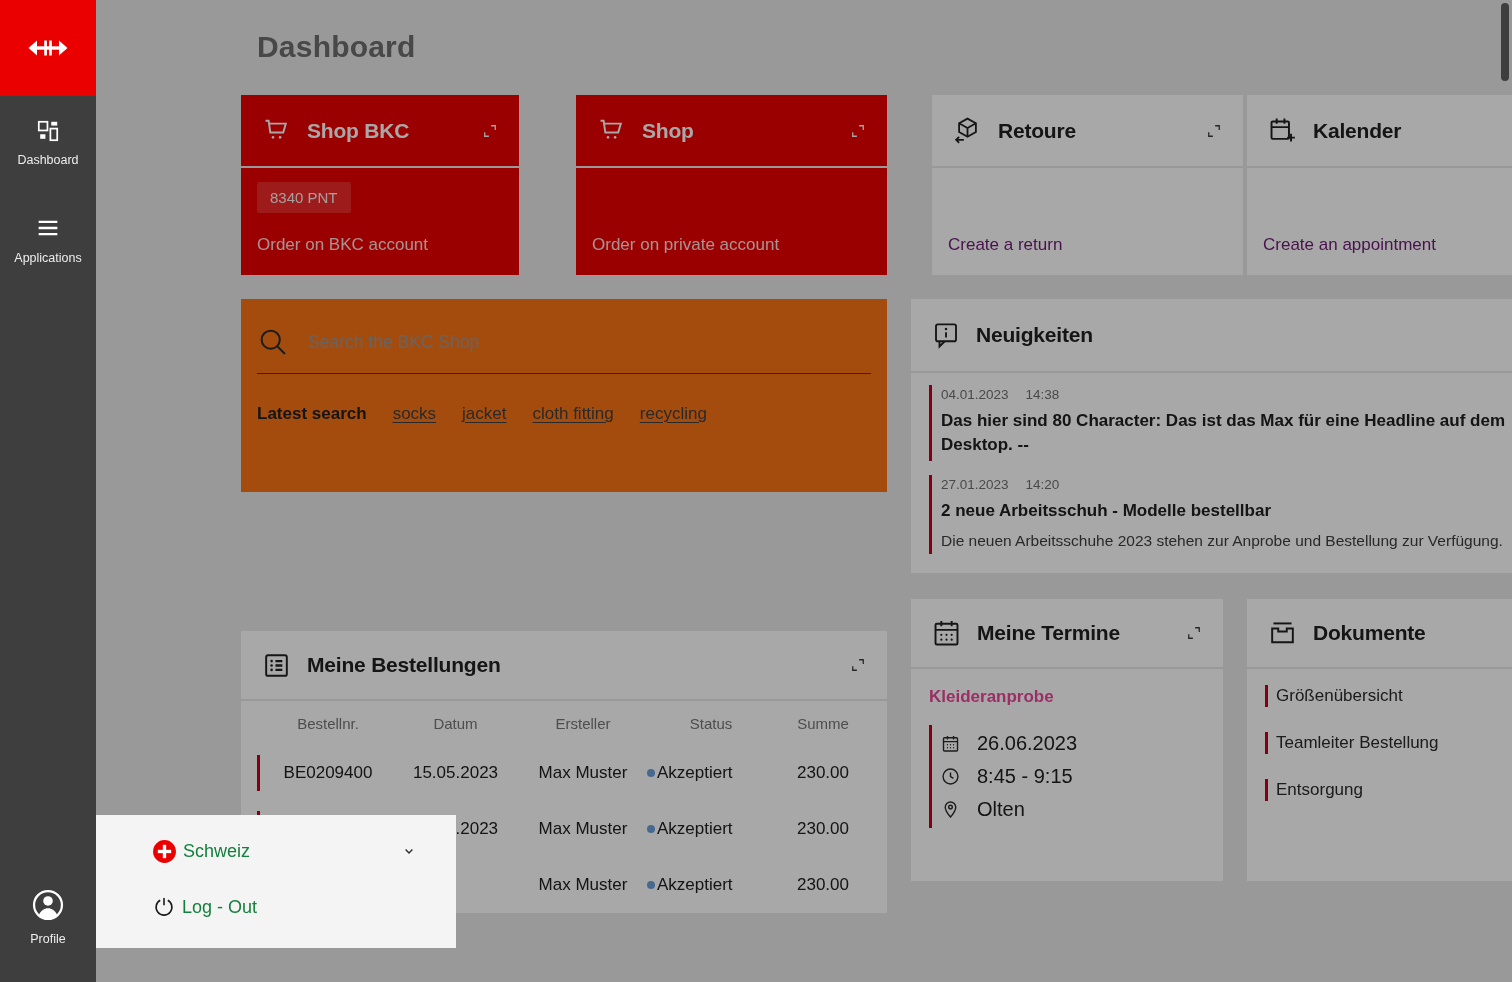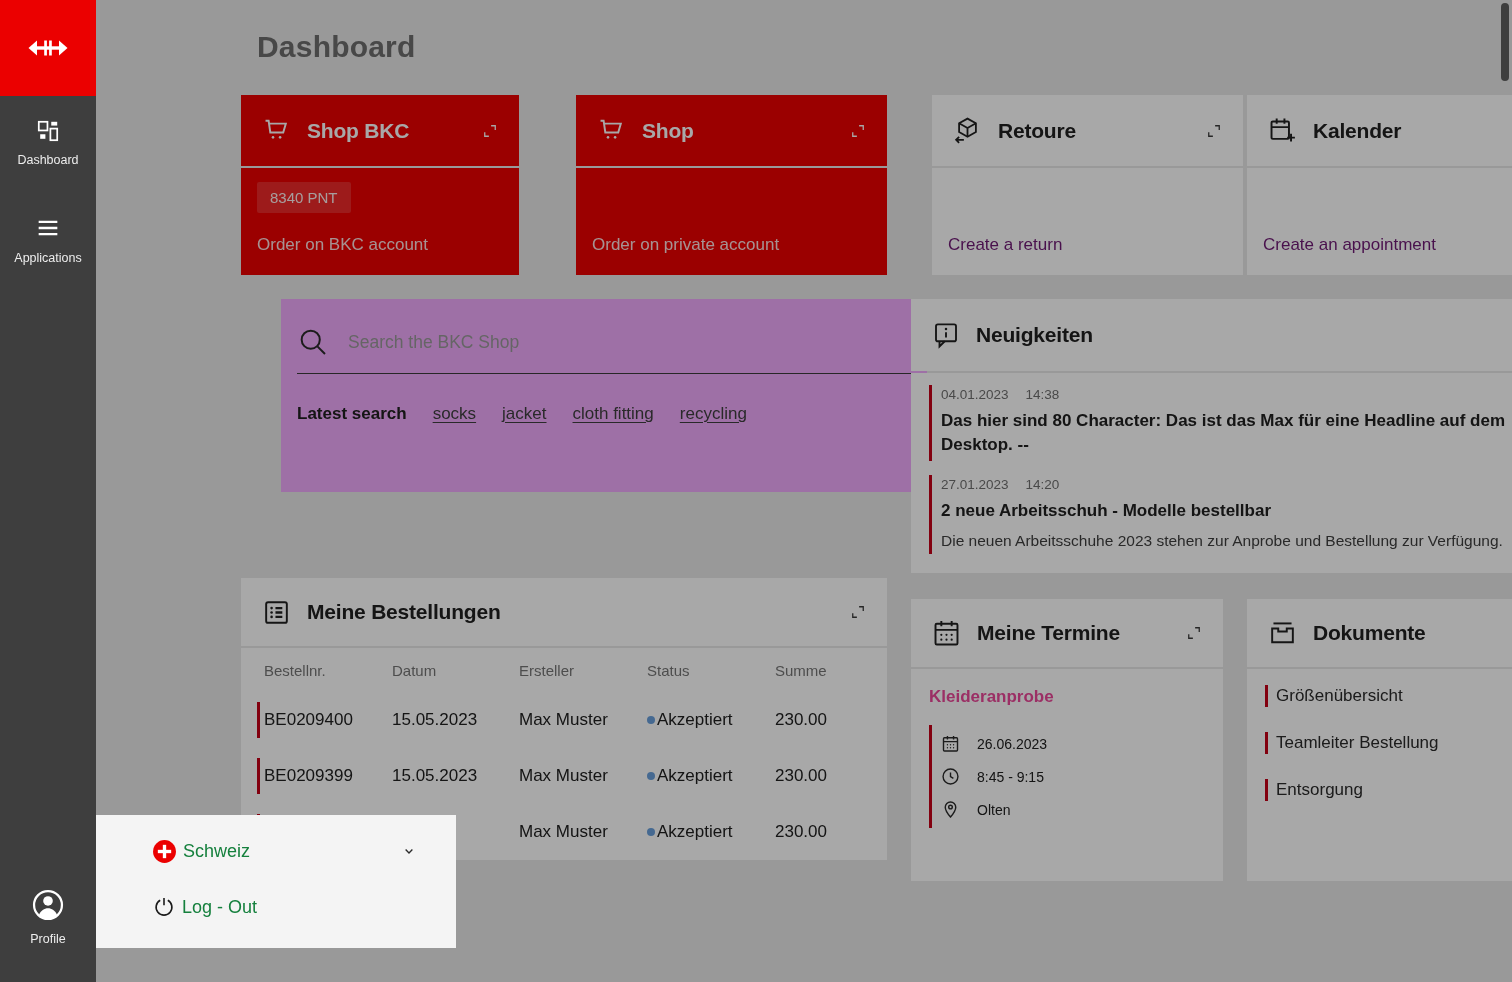--- a/index.html
+++ b/index.html
@@ -50,21 +50,21 @@
     display:flex; flex-direction:column; }
   .tile.red .tile-head, .tile.red .tile-body { background:#EB0000; }
   .tile.red .htitle { color:#fff; }
   .tile.red .hicon, .tile.red .expand { color:#fff; }
   .tile-text { font-size:17px; color:#701a75; margin-top:auto; padding-bottom:4px; }
   .tile.red .tile-text { color:rgba(255,255,255,0.87); }
   .pnt-badge { align-self:flex-start; background:rgba(255,255,255,0.16);
     color:rgba(255,255,255,0.92); font-size:15px; padding:7px 13px; border-radius:2px; }
 
   
-  .c-search { left:145px; top:299px; width:646px; height:193px; background:#f0abfc;margin-left:40px; }
+  .c-search { left:145px; top:299px; width:646px; height:193px; background:#f97316; }
   .search-row { margin:0 16px; padding:27px 0 15px; display:flex; align-items:center;
     gap:19px; border-bottom:1px solid #3c3c3c; }
   .search-row svg { color:#2b2b2b; }
   .search-input { flex:1; border:none; outline:none; background:transparent;
     font-size:17.5px; color:#212121; font-family:inherit; }
   .search-input::placeholder { color:#9a9a9a; }
   .latest-row { margin:30px 16px 0; display:flex; align-items:baseline; gap:26px;
     font-size:17px; }
   .latest-label { font-weight:700; color:#212121;text-align:center; }
   .latest-row a { color:#3f3f3f; text-decoration:underline; cursor:pointer;
@@ -75,38 +75,38 @@
   .c-news .card-head { height:72px; }
   .c-news .card-body { height:200px; padding:12px 18px; }
   .news-item { border-left:3px solid #C60018; padding:2px 0 4px 9px; margin-bottom:14px; }
   .news-meta { font-size:13.5px; color:#707070; }
   .news-meta .d { margin-right:17px; }
   .news-headline { font-size:17px; font-weight:700; color:#212121; line-height:24px;
     margin-top:7px; max-width:575px; }
   .news-text { font-size:15.5px; color:#3f3f3f; margin-top:9px; }
 
   
-  .c-orders { left:145px; top:578px; width:646px; }
+  .c-orders { left:145px; top:631px; width:646px;text-align:center; }
   .orders-body { height:212px; padding:0 16px; }
   .orow { display:grid; grid-template-columns:128px 127px 128px 128px 1fr;
     align-items:center; padding-left:7px; position:relative; height:56px;
     font-size:17px; color:#212121; cursor:pointer; }
   .orow-head { height:44px; font-size:15px; color:#767676; cursor:default; }
   .orow:not(.orow-head)::before { content:""; position:absolute; left:0; top:10px;
     bottom:10px; width:3px; background:#C60018; }
   .status-cell { display:flex; align-items:center; gap:2px; }
   .status-dot { width:8px; height:8px; border-radius:50%; background:#6AA0DC; }
 
   
   .c-termine { left:815px; top:599px; width:312px; }
   .c-termine .card-body { height:212px; padding:18px 18px 0; }
   .evt-name { font-size:17px; font-weight:700; color:#ec4899; }
   .evt-block { margin-top:18px; border-left:3px solid #C60018; padding:2px 0 2px 8px; }
   .evt-row { display:flex; align-items:center; gap:16px; height:33px;
-    font-size:14px; color:#212121; }
+    font-size:20px; color:#212121; }
   .evt-row svg { color:#2b2b2b; flex:0 0 auto; }
 
   
   .c-docs { left:1151px; top:599px; width:312px; }
   .c-docs .card-body { height:212px; padding:16px 18px 0; }
   .doc-item { border-left:3px solid #C60018; padding:1px 0 1px 8px; margin-bottom:25px;
     font-size:17px; color:#2b2b2b; cursor:pointer; }
 
   
   .menu-item { height:56px; display:flex; align-items:center; gap:6px;

